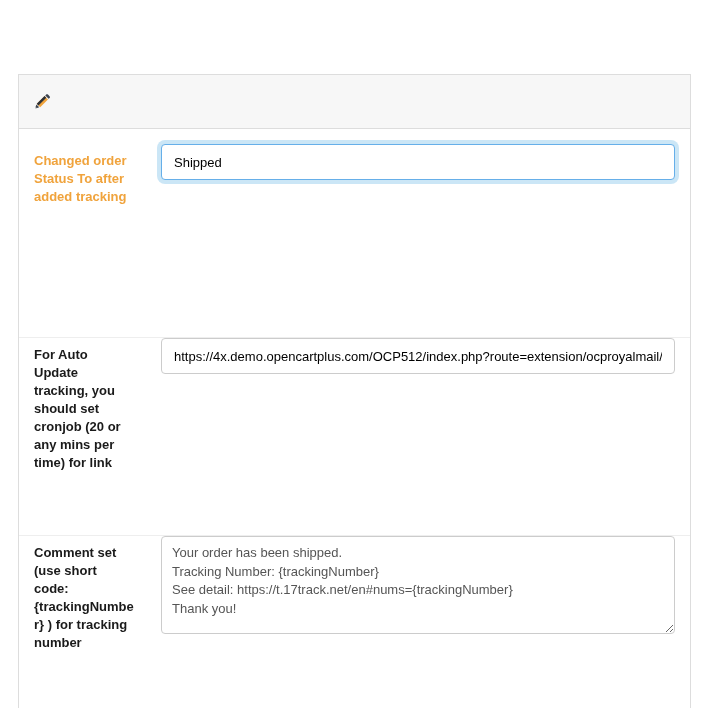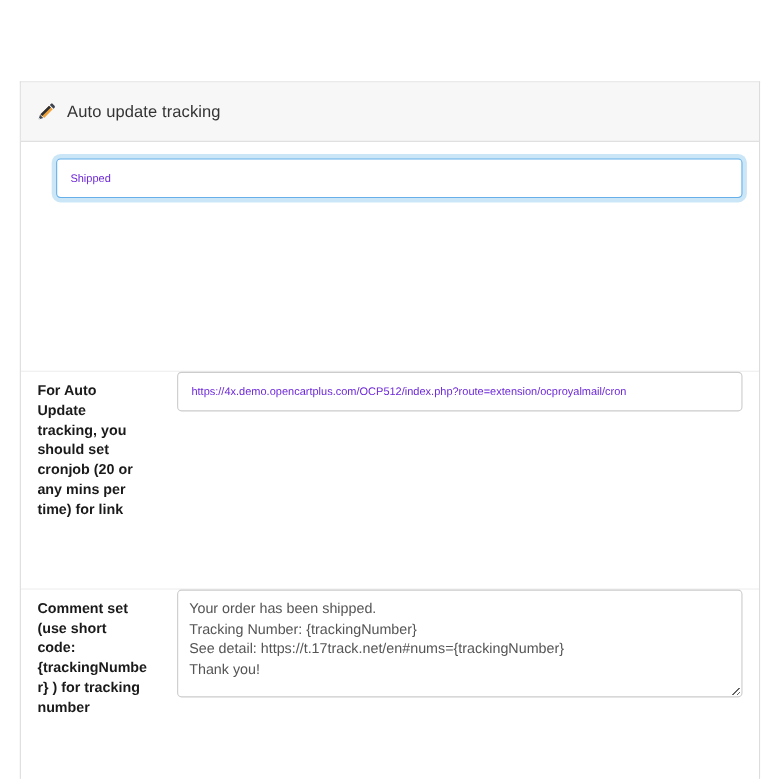--- a/index.html
+++ b/index.html
@@ -97,22 +97,22 @@
   #row-comment  { height: 172px; }
 
   
   .text-input {
     display: block;
     width: 100%;
     box-sizing: border-box;
     height: 36px;
     padding: 2px 12px;
     font-family: "Liberation Sans", sans-serif;
-    font-size: 10px;
-    color: #6d28d9;
+    font-size: 13px;
+    color: #000000;
     background: #ffffff;
     border: 1px solid #cccccc;
     border-radius: 4px;
     outline: none;
   }
 
   .text-input.focused {
     border-color: #66afe9;
     box-shadow: 0 0 0 4px rgba(140, 200, 235, 0.45);
   }
@@ -144,26 +144,26 @@
   <div class="panel-heading">
     <span class="pencil-icon">
       <svg viewBox="0 0 16 16" width="17" height="17" xmlns="http://www.w3.org/2000/svg">
         <path d="M12.3 1.1c-.3 0-.6.1-.85.36l-.85.85 3.2 3.2.85-.85c.47-.47.47-1.24 0-1.71L13.15 1.46c-.23-.24-.54-.36-.85-.36z" fill="#3d4450"></path>
         <path d="M9.95 2.85L2.6 10.2l3.2 3.2 7.35-7.35-3.2-3.2z" fill="#f0a33c"></path>
         <path d="M9.95 2.85L2.6 10.2l1.6 1.6 7.35-7.35-1.6-1.6z" fill="#2b3038"></path>
         <path d="M2.25 10.75l-1.1 3.3c-.1.3.19.6.5.5l3.3-1.1-2.7-2.7z" fill="#3d4450"></path>
         <path d="M1.5 13.2l-.35 1.05c-.1.3.19.6.5.5l1.05-.35-1.2-1.2z" fill="#f5f5f5"></path>
       </svg>
     </span>
-    <span class="panel-title">Auto update tracking</span>
   </div>
 
   <div class="panel-body">
 
     <div class="form-row" id="row-status">
+      <div class="row-label accent">Changed order Status To after added tracking</div>
       <div class="row-control">
         <input class="text-input focused" type="text" value="Shipped" style="">
       </div>
     </div>
 
     <div class="form-row" id="row-cronjob">
       <div class="row-label plain">For Auto Update tracking, you should set cronjob (20 or any mins per time) for link</div>
       <div class="row-control">
         <input class="text-input" type="text" value="https://4x.demo.opencartplus.com/OCP512/index.php?route=extension/ocproyalmail/cron" style="">
       </div>

